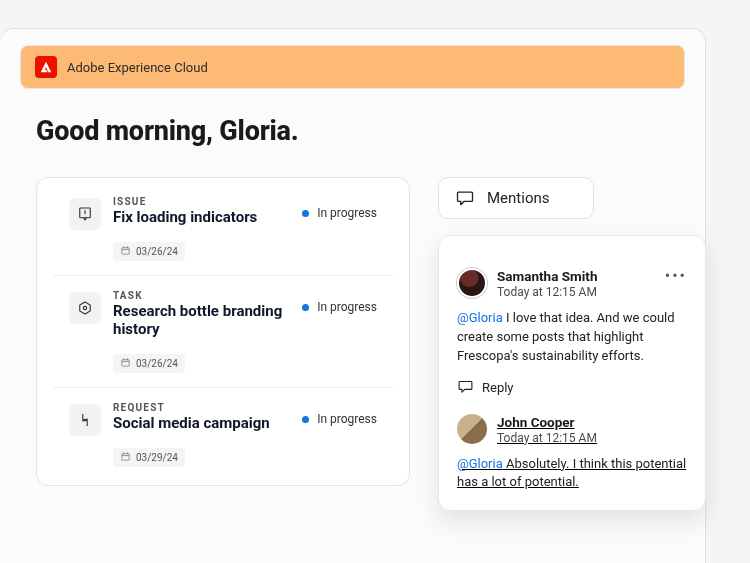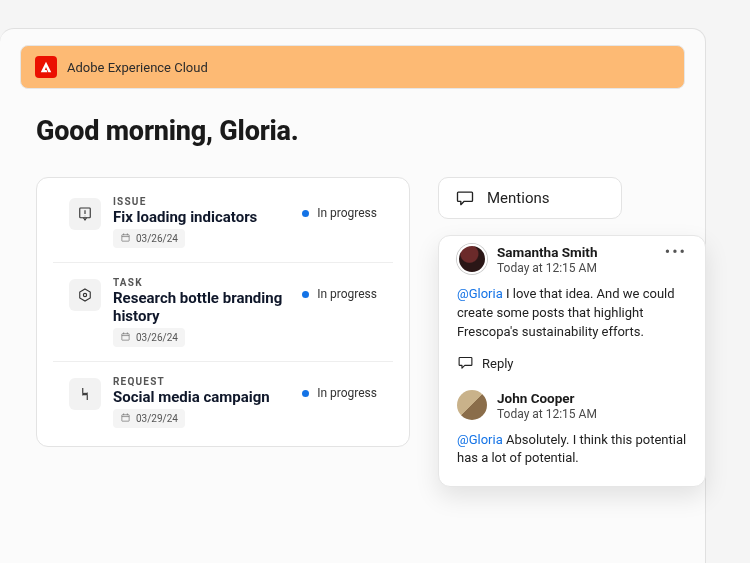--- a/index.html
+++ b/index.html
@@ -85,21 +85,21 @@
   .wi-title {
     font-size: 15px;
     font-weight: 700;
     color: #0f172a;
     margin-top: 1px;
   }
   .wi-meta {
     display: flex;
     align-items: center;
     gap: 6px;
-    margin-top: 3px;
+    margin-top: 16px;
   }
   .wi-date-chip {
     background: #f4f4f4;
     border-radius: 4px;
     padding: 3px 7px;
     display: flex; align-items: center; gap: 5px;
     font-size: 10px;
     color: #555;
   }
   .wi-date-chip svg { width: 11px; height: 11px; stroke: #666; fill: none; stroke-width: 1.4; }
@@ -113,37 +113,37 @@
     width: 7px; height: 7px; border-radius: 50%;
     background: #1473e6;
   }
   .right-col { flex: 1; position: relative; }
   .mentions-header {
     background: #fff;
     border: 1px solid #e3e3e3;
     border-radius: 10px;
     padding: 10px 16px;
     display: flex; align-items: center; gap: 12px;
-    width: 184px;
+    width: 156px;
   }
   .mentions-header svg { width: 20px; height: 20px; stroke: #222; fill: none; stroke-width: 1.6; }
   .mentions-label { font-size: 15px; color: #222; }
   .mentions-card {
     position: absolute;
     top: 58px;
     left: 0;
     width: 268px;
     background: #fff;
     border: 1px solid #e6e6e6;
     border-radius: 12px;
     box-shadow: 0 10px 24px rgba(0,0,0,0.10);
-    padding: 8px 18px 14px 18px;
+    padding: 32px 18px 14px 18px;
   }
   .mention { margin-bottom: 16px; }
-  .mention:last-child { margin-bottom: 4px; }
+  .mention:last-child { margin-bottom: 4px; text-decoration: underline; }
   .m-head { display: flex; align-items: flex-start; gap: 10px; }
   .avatar {
     width: 30px; height: 30px; border-radius: 50%;
     flex-shrink: 0;
     background: #ddd;
   }
   .avatar.sam { background: radial-gradient(circle at 40% 30%, #6b2a2a 0 35%, #2a1616 40% 100%); border: 2px solid #fff; box-shadow: 0 0 0 1px #ccc; }
   .avatar.john { background: linear-gradient(135deg, #c9b28a 0 50%, #8a6d4a 50% 100%); }
   .m-name { font-size: 13.5px; font-weight: 700; color: #1a1a1a; }
   .m-time { font-size: 12px; color: #4a4a4a; margin-top: 1px; }

